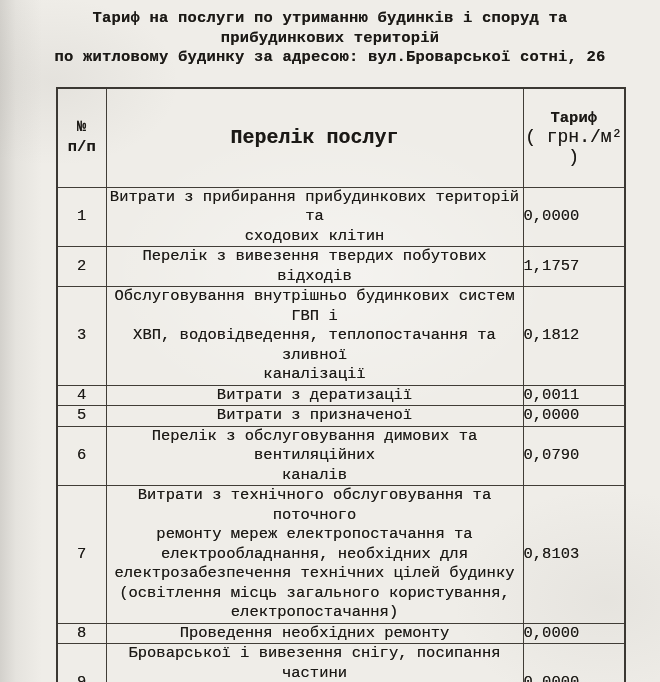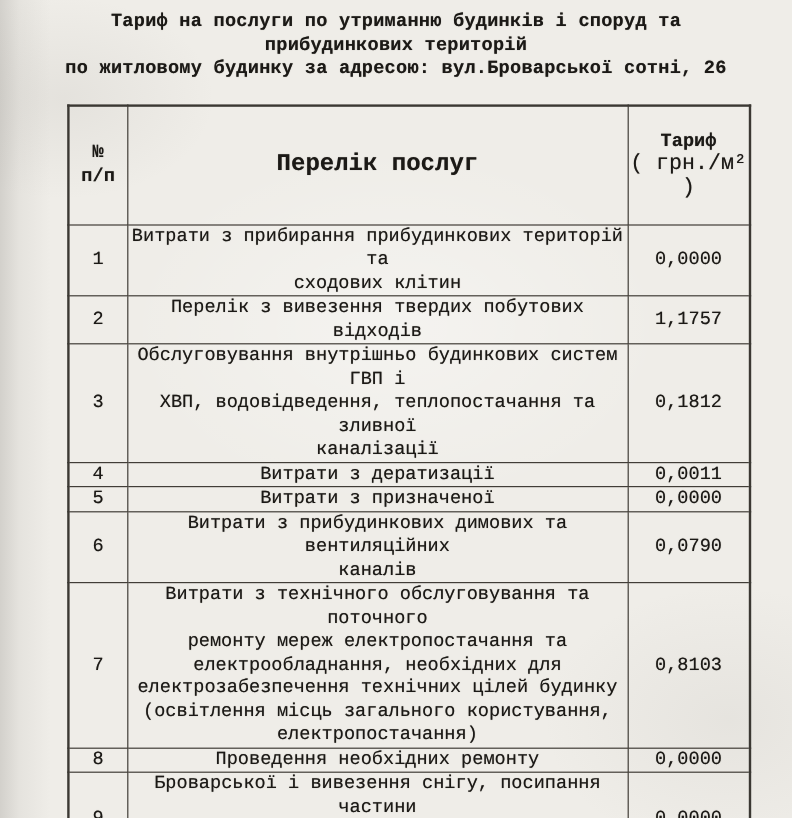--- a/index.html
+++ b/index.html
@@ -65,21 +65,21 @@
   td.c-num {
     text-align: center;
   }
   td.c-service {
     text-align: center;
     padding: 1px 6px 1px 8px;
     white-space: pre-line;
     margin-top: 12px;
   }
   td.c-tariff {
-    text-align: center;
+    text-align: left;
   }
   tr.total-row td, tr.final-row td {
     font-weight: bold;
   }
   tr.final-row td.c-service { letter-spacing: 0.2px; }
   tr.spacer-row td { border-top: 1.6px solid #413d37; border-bottom: 1.6px solid #413d37; }
 </style>
 </head>
 <body>
 
@@ -130,21 +130,21 @@
         <td class="c-service">Витрати з дератизації</td>
         <td class="c-tariff">0,0011</td>
       </tr>
       <tr style="height:20px">
         <td class="c-num">5</td>
         <td class="c-service">Витрати з призначеної</td>
         <td class="c-tariff">0,0000</td>
       </tr>
       <tr style="height:42px">
         <td class="c-num">6</td>
-        <td class="c-service">Витрати з прибудинкових димових та вентиляційних
+        <td class="c-service">Перелік з обслуговування димових та вентиляційних
 каналів</td>
         <td class="c-tariff">0,0790</td>
       </tr>
       <tr style="height:119px">
         <td class="c-num">7</td>
         <td class="c-service">Витрати з технічного обслуговування та поточного
 ремонту мереж електропостачання та
 електрообладнання, необхідних для
 електрозабезпечення технічних цілей будинку
 (освітлення місць загального користування,

